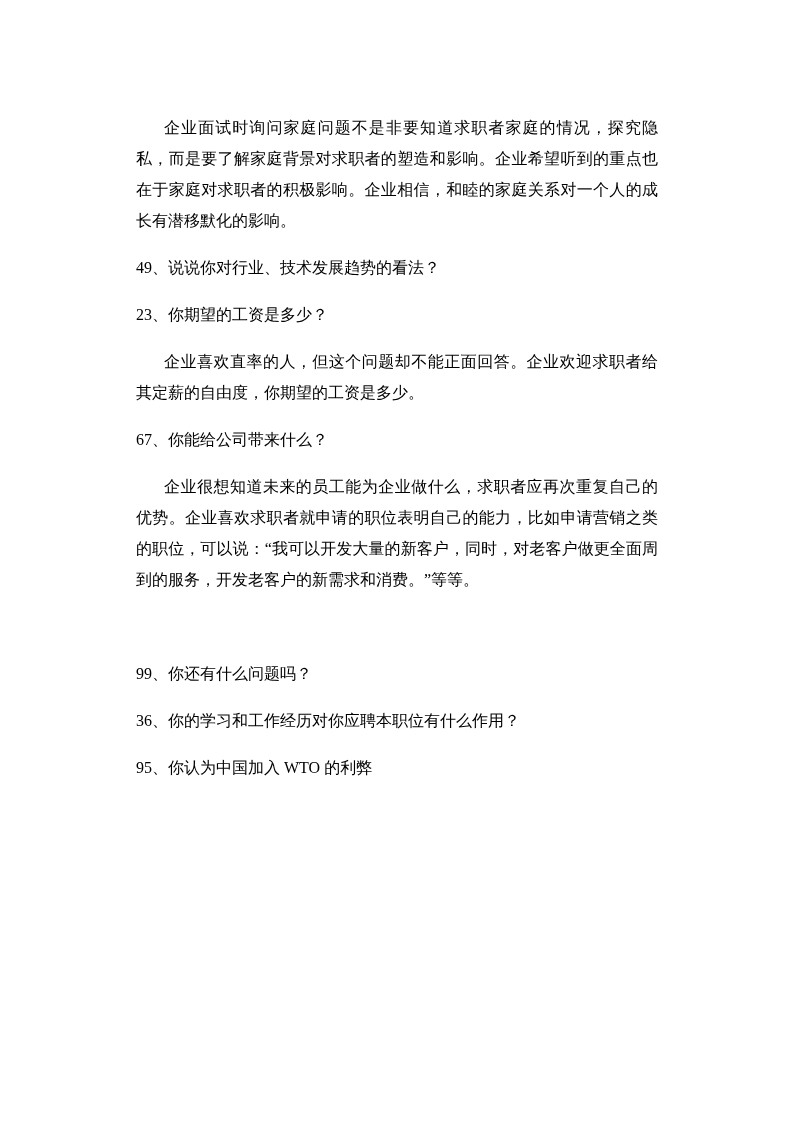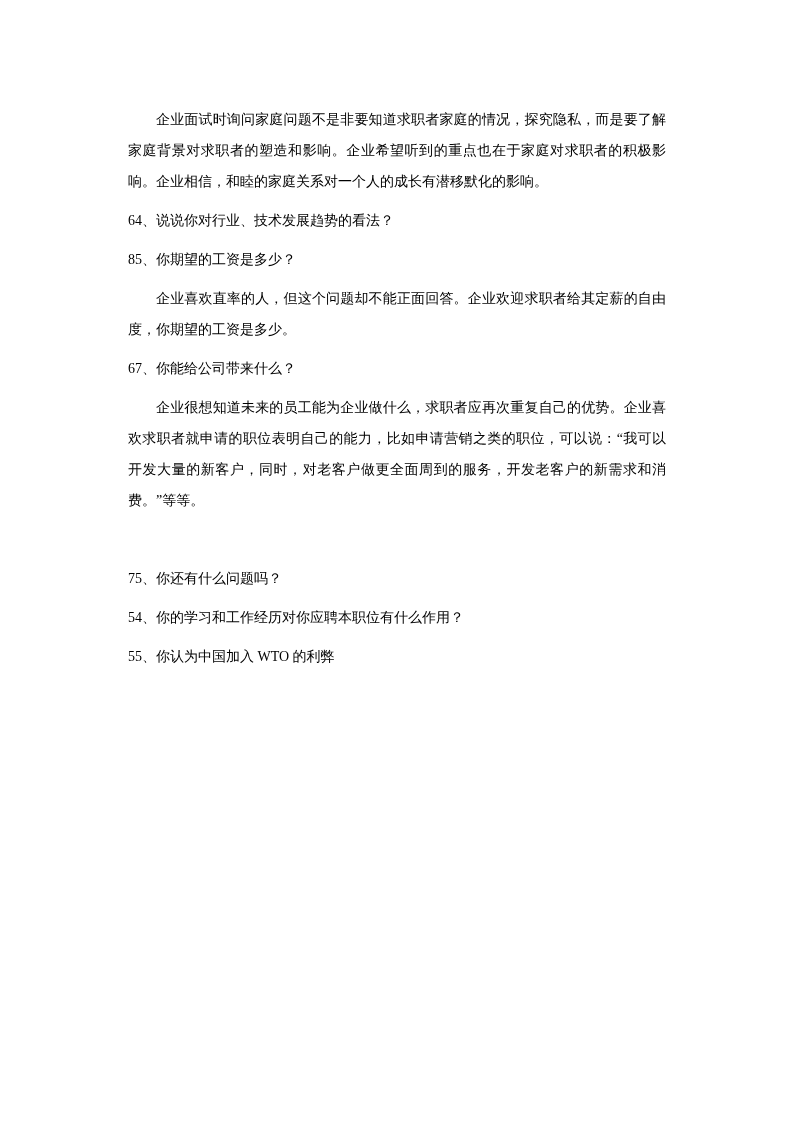--- a/index.html
+++ b/index.html
@@ -18,45 +18,45 @@
     width: 794px;
     height: 1123px;
     background: #ffffff;
     color: #000000;
     padding: 96px 120px 40px 120px;
   }
   .doc-body {
     width: 554px;
   }
   .para {
-    margin: 8px;
+    margin: 16px;
     padding: 0;
-    font-size: 14px;
+    font-size: 16px;
     line-height: 31px;
     color: #000000;
     text-align: justify;
     text-justify: inter-ideograph;
     word-break: break-all;
   }
   .para.indent {
     text-indent: 28px;
   }
   .para.spacer {
     min-height: 31px;
   }
 </style>
 </head>
 <body>
 
 <div class="page">
   <div class="doc-body" id="doc-body">
       <p class="para indent">企业面试时询问家庭问题不是非要知道求职者家庭的情况，探究隐私，而是要了解家庭背景对求职者的塑造和影响。企业希望听到的重点也在于家庭对求职者的积极影响。企业相信，和睦的家庭关系对一个人的成长有潜移默化的影响。</p>
-      <p class="para">64、说说你对行业、技术发展趋势的看法？</p>
-      <p class="para">85、你期望的工资是多少？</p>
+      <p class="para">49、说说你对行业、技术发展趋势的看法？</p>
+      <p class="para">23、你期望的工资是多少？</p>
       <p class="para indent">企业喜欢直率的人，但这个问题却不能正面回答。企业欢迎求职者给其定薪的自由度，你期望的工资是多少。</p>
       <p class="para">67、你能给公司带来什么？</p>
       <p class="para indent">企业很想知道未来的员工能为企业做什么，求职者应再次重复自己的优势。企业喜欢求职者就申请的职位表明自己的能力，比如申请营销之类的职位，可以说：“我可以开发大量的新客户，同时，对老客户做更全面周到的服务，开发老客户的新需求和消费。”等等。</p>
       <p class="para spacer"></p>
-      <p class="para">75、你还有什么问题吗？</p>
-      <p class="para">54、你的学习和工作经历对你应聘本职位有什么作用？</p>
-      <p class="para">55、你认为中国加入 WTO 的利弊</p>
+      <p class="para">99、你还有什么问题吗？</p>
+      <p class="para">36、你的学习和工作经历对你应聘本职位有什么作用？</p>
+      <p class="para">95、你认为中国加入 WTO 的利弊</p>
     </div>
 </div>
 
 </body></html>

